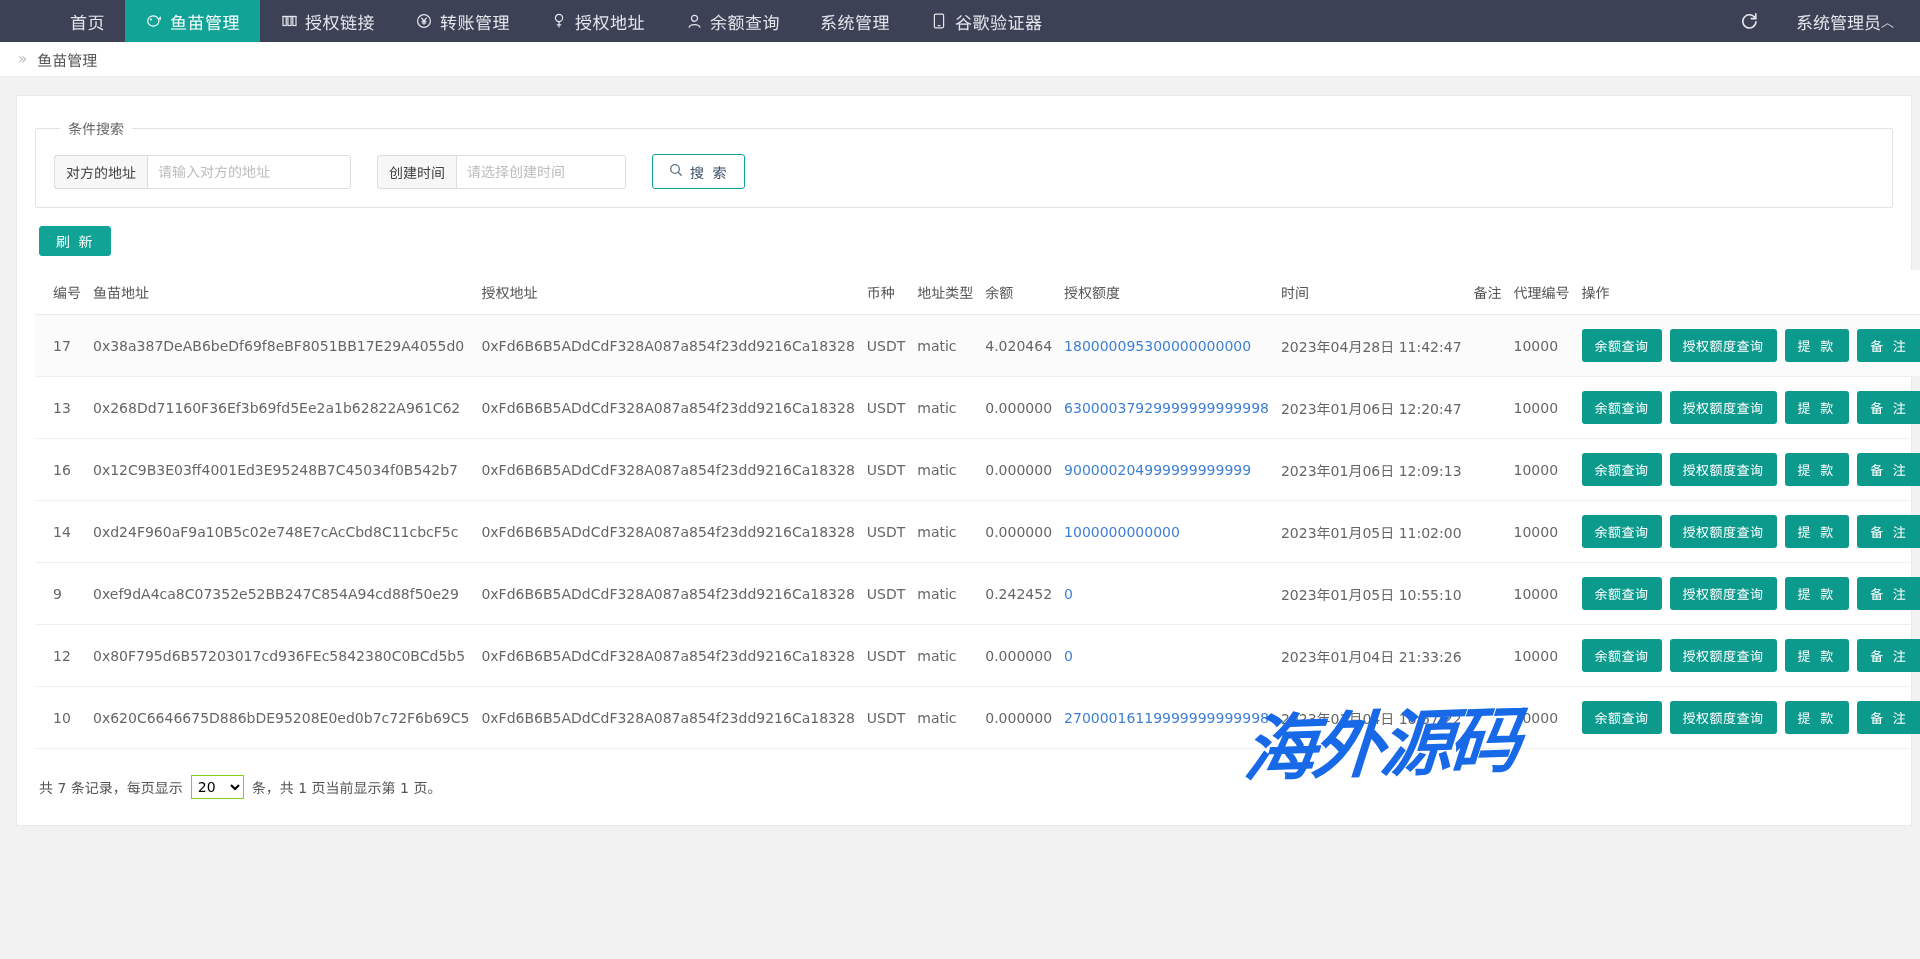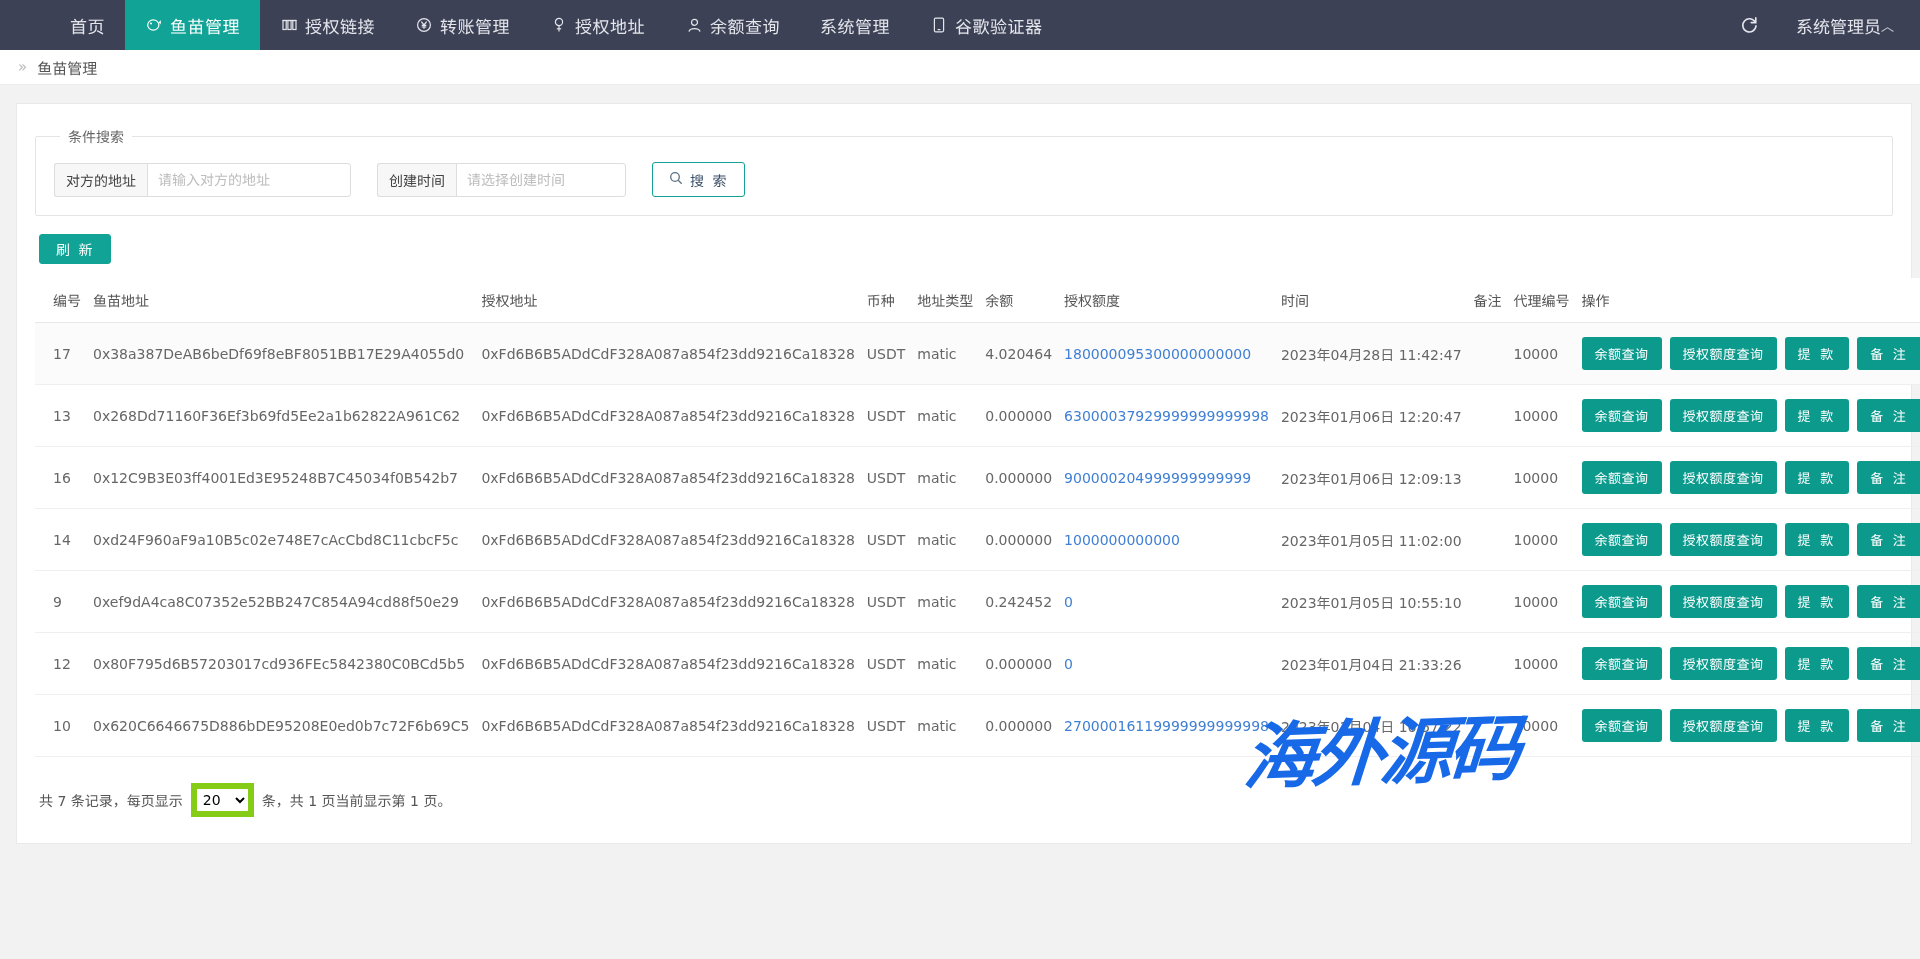--- a/index.html
+++ b/index.html
@@ -11,21 +11,21 @@
     height: 959px;
     overflow: hidden;
     background: #f2f2f2;
     font-family: "DejaVu Sans", "Liberation Sans", sans-serif;
     font-size: 14px;
     color: #333;
   }
 
   
   .navbar {
-    height: 50px;
+    height: 42px;
     background: #3c4156;
     display: flex;
     align-items: stretch;
     color: #d6d8de;
     position: relative;
   }
   .nav-left { display: flex; align-items: stretch; margin-left: 50px; }
   .nav-item {
     display: flex;
     align-items: center;
@@ -209,21 +209,21 @@
     font-size: 14px;
     color: #555;
     display: flex;
     align-items: center;
     gap: 4px;
   }
   .pager select {
     font-family: inherit;
     font-size: 14px;
     padding: 2px 2px;
-    border: 6px solid #84cc16;
+    border: 1px solid #84cc16;
     background: #fff;
     margin: 0 4px;
   }
 
   
   .watermark {
     position: absolute;
     left: 1228px;
     top: 590px;
     font-family: "DejaVu Serif", "Liberation Serif", serif;

